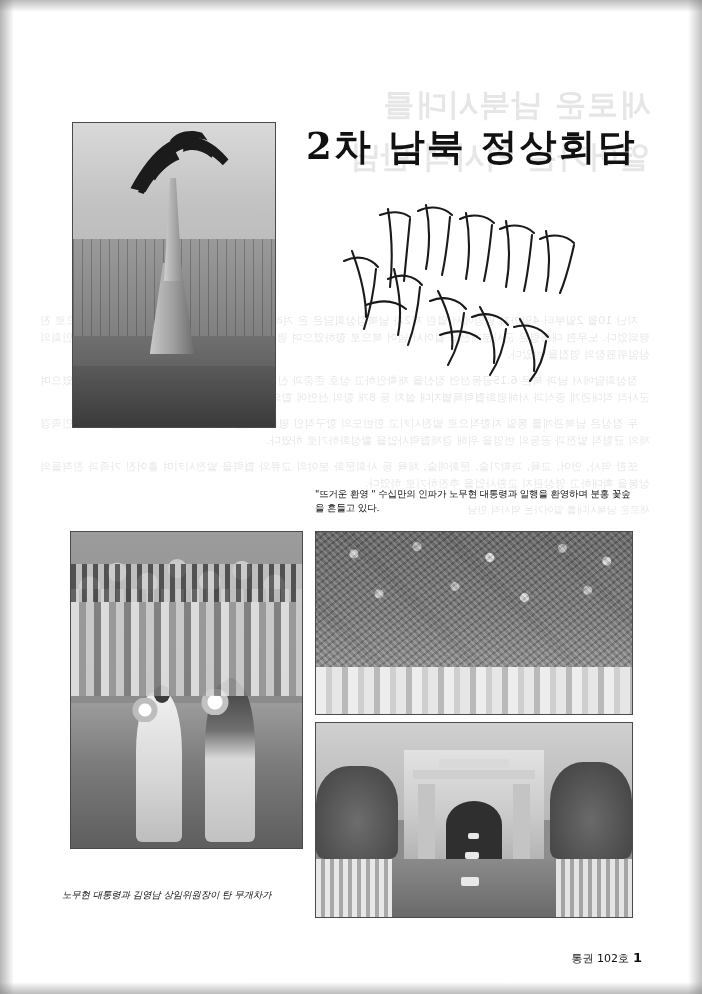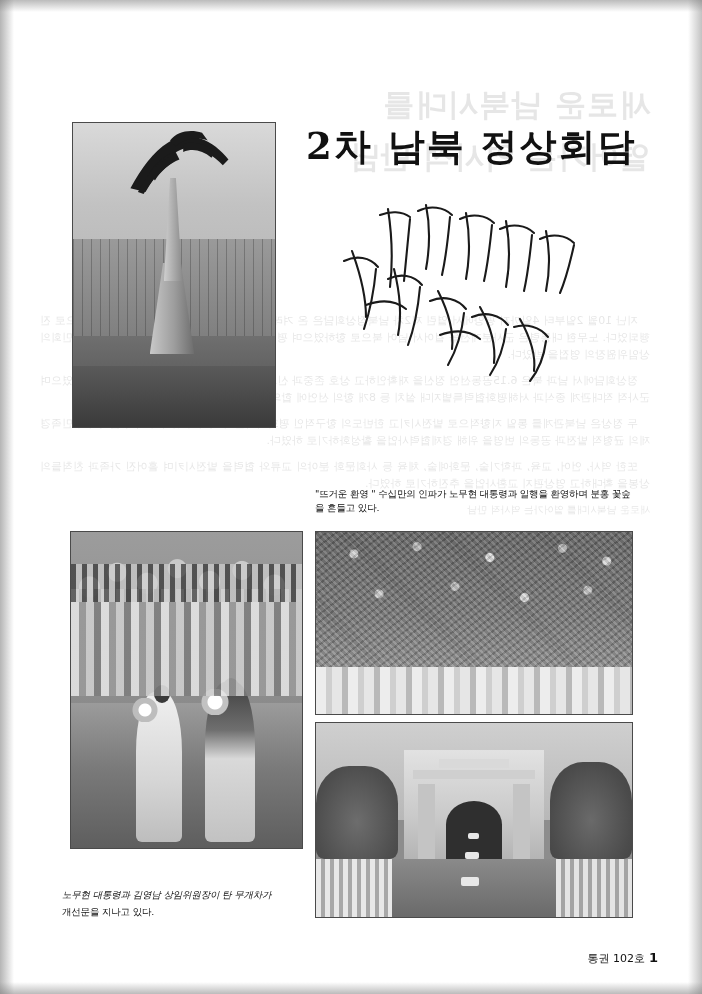--- a/index.html
+++ b/index.html
@@ -113,21 +113,21 @@
     font-family: "DejaVu Sans", sans-serif;
     font-size: 9.5px;
     color: #111;
     line-height: 1.45;
     letter-spacing: -0.2px;
   }
 
   
   .footer {
     position: absolute;
-    right: 44px;
+    right: 60px;
     bottom: 28px;
     font-family: "DejaVu Sans", sans-serif;
     font-size: 11px;
     color: #111;
     letter-spacing: 0px;
   }
   .footer .pg { font-weight: bold; font-size: 13px; margin-left: 4px; }
 
   
   .p1-sky { position:absolute; left:0; top:0; right:0; height:60%;
@@ -350,21 +350,20 @@
       <div class="p4-road"></div>
       <div class="p4-crowd-l"></div>
       <div class="p4-crowd-r"></div>
       <div class="p4-car" style="left:46%; bottom:16%; width:18px; height:9px;"></div>
       <div class="p4-car" style="left:47%; bottom:30%; width:14px; height:7px;"></div>
       <div class="p4-car" style="left:48%; bottom:40%; width:11px; height:6px;"></div>
     </div>
   </div>
 
   <div class="caption" style="left:62px; top:888px; width:250px;font-style:italic;">노무현  대통령과  김영남  상임위원장이  탄  무개차가</div>
-  <div class="caption" style="left:62px; top:905px; width:250px;">개선문을 지나고 있다.</div>
 
   <div class="footer">
     <span>통권 102호</span><span class="pg">1</span>
   </div>
 
   <div class="edge-shadow edge-left"></div>
   <div class="edge-shadow edge-right"></div>
   <div class="edge-top"></div>
   <div class="edge-bottom"></div>
 </div>

